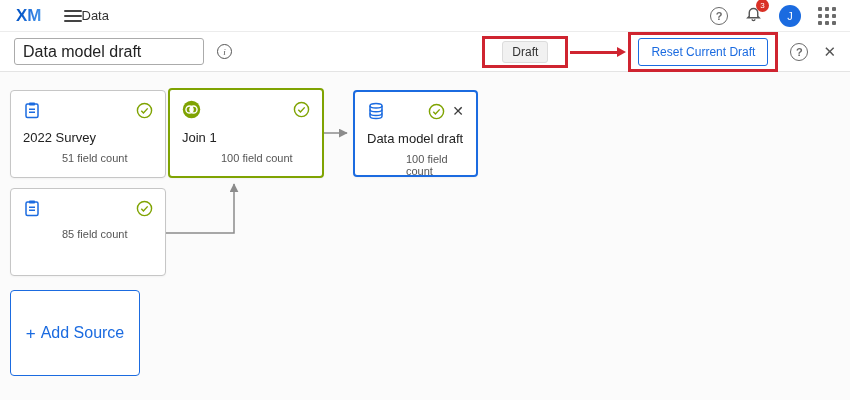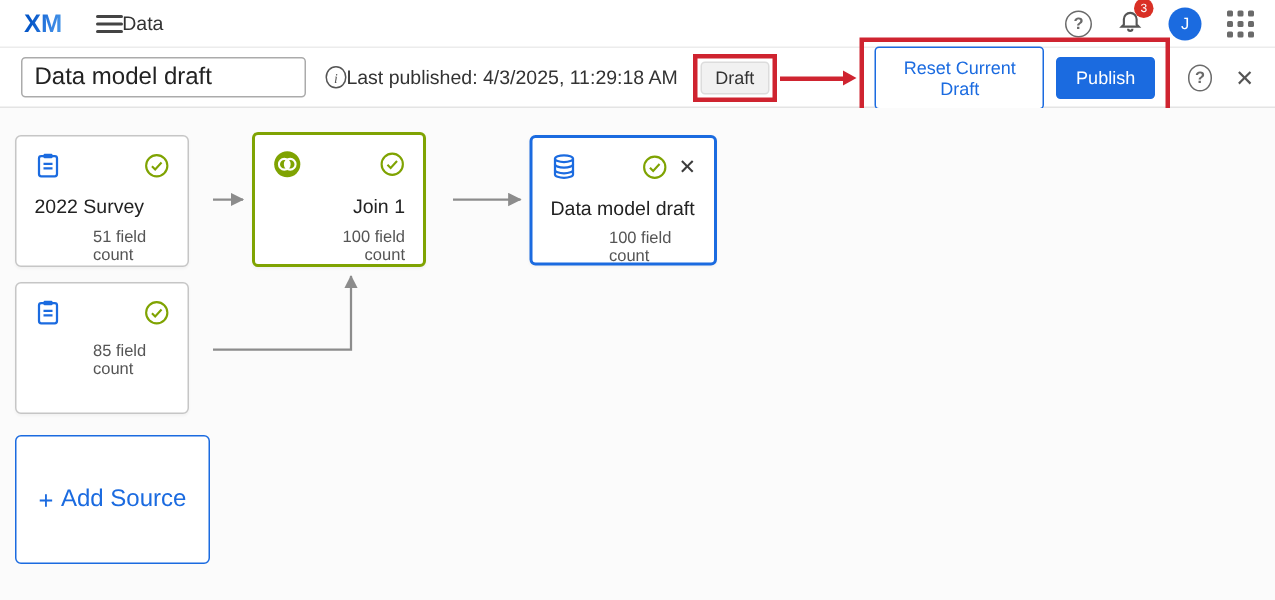--- a/index.html
+++ b/index.html
@@ -33,44 +33,44 @@
              padding:0 14px; border-bottom:1px solid #e4e4e4; }
   .title-input { width:190px; height:27px; border:1px solid #ababab; border-radius:3px;
                  font-family:"Liberation Sans",sans-serif; font-size:16px; color:#222;
                  padding:0 8px; background:#fff; }
   .info-icon { width:15px; height:15px; border:1.3px solid #555; border-radius:50%;
                display:flex; align-items:center; justify-content:center; font-size:9px;
                font-style:italic; font-family:"Liberation Serif",serif; color:#555;
                margin-left:13px; cursor:pointer; }
   .spacer { flex:1; }
   .last-published { font-size:13px; color:#333; margin-right:10px; white-space:nowrap; }
-  .annot-box { border:3px solid #cf2430; padding:2px 2px; display:inline-flex;
+  .annot-box { border:3px solid #cf2430; padding:2px 17px; display:inline-flex;
                align-items:center; }
   .draft-badge { background:#f1f1f1; border:1px solid #dcdcdc; border-radius:3px;
                  font-size:12px; color:#333; padding:3px 9px; }
   .annot-arrow { width:56px; height:10px; position:relative; margin:0 2px; }
   .annot-arrow .shaft { position:absolute; left:0; top:4px; right:8px; height:3px; background:#cf2430; }
   .annot-arrow .head { position:absolute; right:0; top:0; width:0; height:0;
                        border-left:9px solid #cf2430; border-top:5px solid transparent;
                        border-bottom:5px solid transparent; }
   .btn-group { gap:8px; padding:3px 7px; }
   .btn { font-family:"Liberation Sans",sans-serif; font-size:12px; border-radius:3px;
          padding:6px 12px; cursor:pointer; }
   .btn-secondary { background:#fff; color:#1b6be0; border:1px solid #1b6be0; }
   .btn-primary { background:#1b6be0; color:#fff; border:1px solid #1b6be0; }
   .toolbar .circle-icon { margin-left:12px; }
   .close-x { font-size:15px; color:#555; margin-left:15px; cursor:pointer; }
 
   
   .canvas { position:relative; width:850px; height:327px; background:#fbfbfb; }
   .edges { position:absolute; left:0; top:0; width:100%; height:100%; pointer-events:none; }
-  .node { position:absolute; width:116px; height:88px; background:#fff;
+  .node { position:absolute; width:156px; height:88px; background:#fff;
           border:1px solid #c6c6c6; border-radius:4px; padding:10px 12px;
           box-shadow:0 1px 2px rgba(0,0,0,0.04); cursor:pointer; }
-  .node.selected-green { border:2px solid #7fa302;text-align:right; }
+  .node.selected-green { border:2px solid #7fa302; }
   .node.outlined-blue { border:2px solid #1b6be0; }
   .node-head { display:flex; align-items:center; margin-bottom:11px; }
   .node-head .grow { flex:1; }
   .node-title { font-size:13px; color:#222; margin-bottom:7px; }
   .node-sub { font-size:11px; color:#555;margin-left:39px; }
   .node-close { font-size:14px; color:#3c3c3c; margin-left:7px; cursor:pointer; line-height:1; }
   .add-source { position:absolute; left:10px; top:218px; width:130px; height:86px;
                 background:#fff; border:1px solid #1b6be0; border-radius:4px;
                 display:flex; align-items:center; justify-content:center; gap:5px;
                 color:#1b6be0; cursor:pointer; }
@@ -109,31 +109,29 @@
         <i></i>
         <i></i>
     </span>
   </div>
 </header>
 
 <div class="toolbar">
   <input class="title-input" value="Data model draft" style="">
   <span class="info-icon">i</span>
   <div class="spacer"></div>
-  <span class="last-published">Last published: 4/3/2025, 11:29:18 AM</span>
   <span class="annot-box">
     <span class="draft-badge">Draft</span>
   </span>
   <span class="annot-arrow">
     <span class="shaft"></span>
       <span class="head"></span>
   </span>
   <span class="annot-box btn-group">
     <button class="btn btn-secondary">Reset Current Draft</button>
-    <button class="btn btn-primary">Publish</button>
   </span>
   <span class="circle-icon">?</span>
   <span class="close-x">✕</span>
 </div>
 
 <div class="canvas">
 
   <svg class="edges">
     <defs>
       <marker id="arr" markerWidth="7" markerHeight="7" refX="5.5" refY="3" orient="auto">

